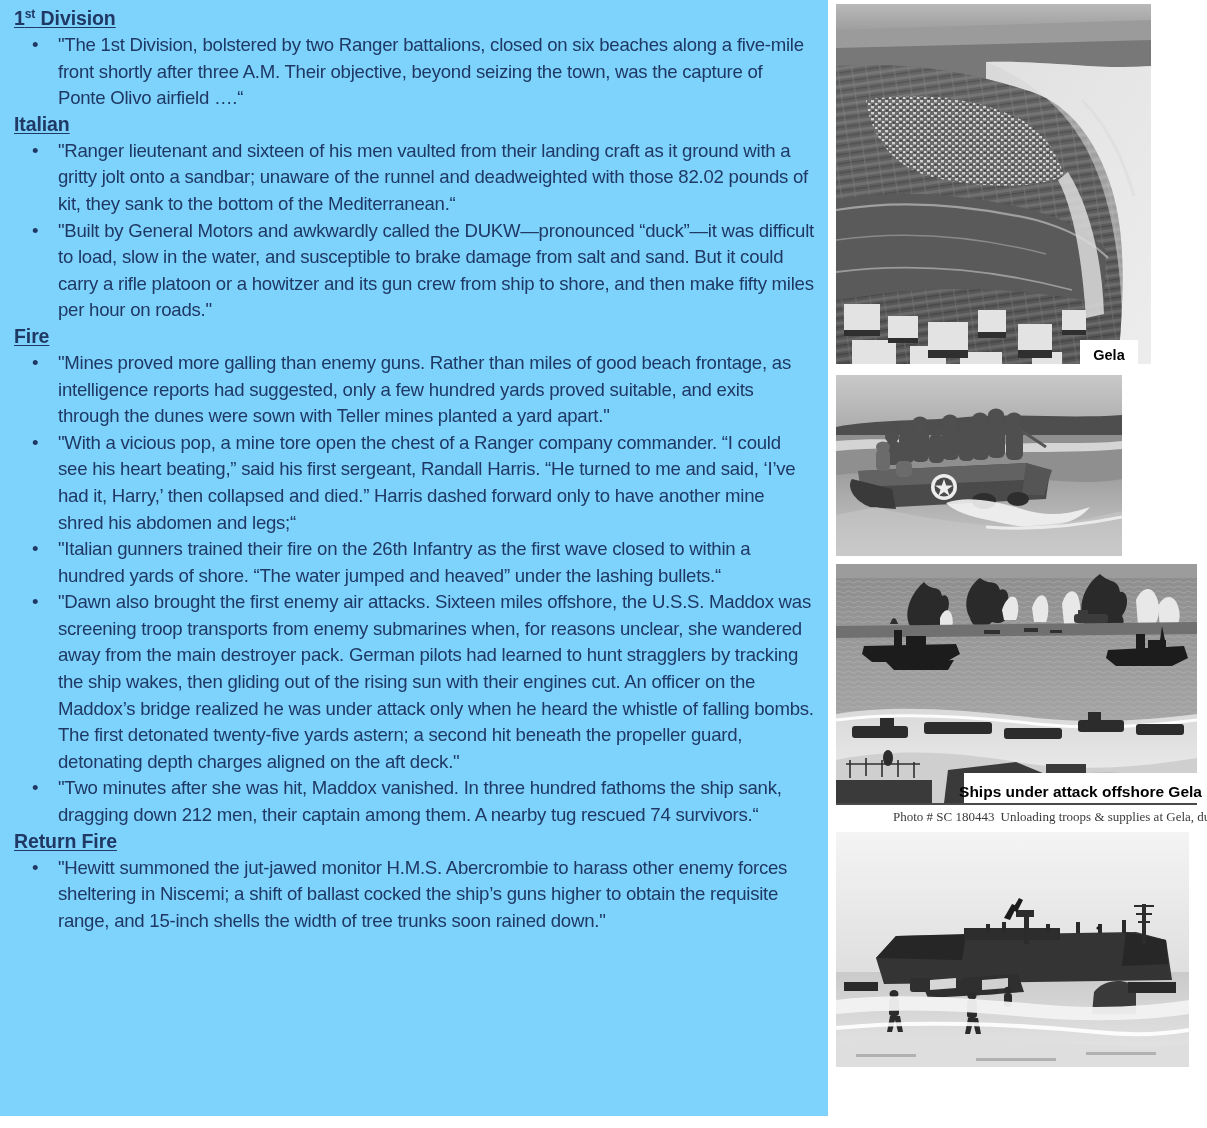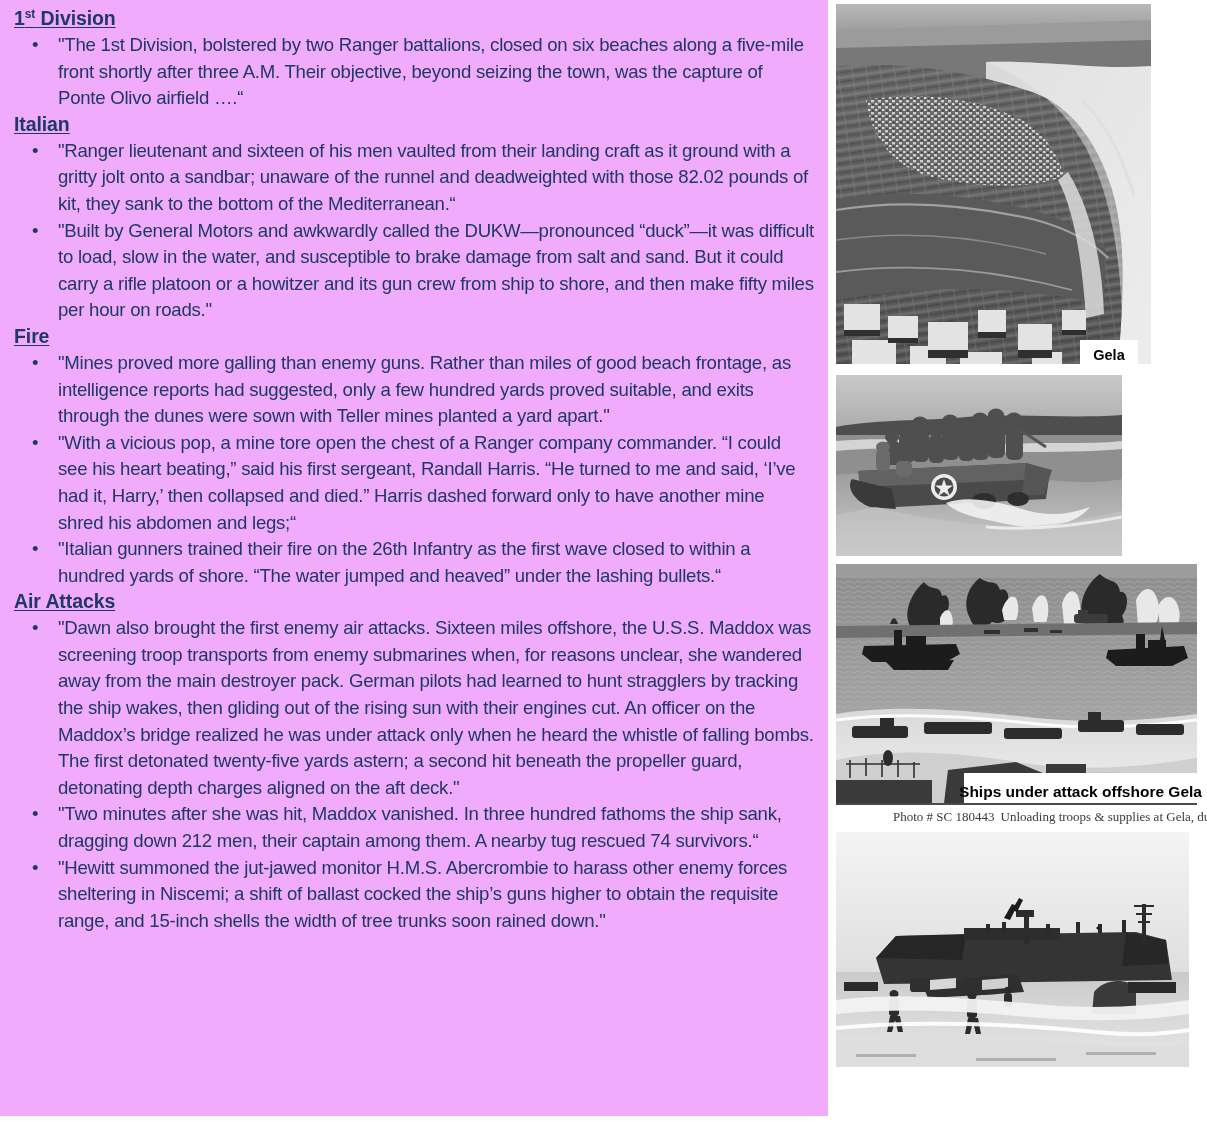--- a/index.html
+++ b/index.html
@@ -15,21 +15,21 @@
     overflow: hidden;
   }
 
   
   #text-panel {
     position: absolute;
     left: 0;
     top: 0;
     width: 828px;
     height: 1116px;
-    background: #f0abfc;
+    background: #7dd3fc;
     box-sizing: border-box;
     padding: 6px 14px 0 14px;
   }
 
   .section-heading {
     color: #1f3864;
     font-weight: bold;
     font-size: 19.5px;
     line-height: 25px;
     text-decoration: underline;
@@ -143,25 +143,25 @@
       <li><span class="bullet-dot">•</span><span>"Built by General Motors and awkwardly called the DUKW—pronounced “duck”—it was difficult to load, slow in the water, and susceptible to brake damage from salt and sand. But it could carry a rifle platoon or a howitzer and its gun crew from ship to shore, and then make fifty miles per hour on roads."</span></li>
     </ul>
     <div class="heading-row"><div class="section-heading">Fire</div></div>
     <ul class="bullets">
       <li><span class="bullet-dot">•</span><span>"Mines proved more galling than enemy guns. Rather than miles of good beach frontage, as intelligence reports had suggested, only a few hundred yards proved suitable, and exits through the dunes were sown with Teller mines planted a yard apart."</span></li>
       <li><span class="bullet-dot">•</span><span>"With a vicious pop, a mine tore open the chest of a Ranger company commander. “I could see his heart beating,” said his first sergeant, Randall Harris. “He turned to me and said, ‘I’ve had it, Harry,’ then collapsed and died.” Harris dashed forward only to have another mine shred his abdomen and legs;“</span></li>
     </ul>
     <ul class="bullets">
       <li><span class="bullet-dot">•</span><span>"Italian gunners trained their fire on the 26th Infantry as the first wave closed to within a hundred yards of shore. “The water jumped and heaved” under the lashing bullets.“</span></li>
     </ul>
-    <div class="heading-row"><div class="section-heading">Air Attacks</div></div>
     <ul class="bullets">
       <li><span class="bullet-dot">•</span><span>"Dawn also brought the first enemy air attacks. Sixteen miles offshore, the U.S.S. Maddox was screening troop transports from enemy submarines when, for reasons unclear, she wandered away from the main destroyer pack. German pilots had learned to hunt stragglers by tracking the ship wakes, then gliding out of the rising sun with their engines cut. An officer on the Maddox’s bridge realized he was under attack only when he heard the whistle of falling bombs. The first detonated twenty-five yards astern; a second hit beneath the propeller guard, detonating depth charges aligned on the aft deck."</span></li>
       <li><span class="bullet-dot">•</span><span>"Two minutes after she was hit, Maddox vanished. In three hundred fathoms the ship sank, dragging down 212 men, their captain among them. A nearby tug rescued 74 survivors.“</span></li>
     </ul>
+    <div class="heading-row"><div class="section-heading">Return Fire</div></div>
     <ul class="bullets">
       <li><span class="bullet-dot">•</span><span>"Hewitt summoned the jut-jawed monitor H.M.S. Abercrombie to harass other enemy forces sheltering in Niscemi; a shift of ballast cocked the ship’s guns higher to obtain the requisite range, and 15-inch shells the width of tree trunks soon rained down."</span></li>
     </ul>
   </div>
 
 <div id="image-column">
 
   <div class="photo" id="photo1">
     <svg viewBox="0 0 315 360" preserveAspectRatio="none" aria-hidden="true">
       <defs>

